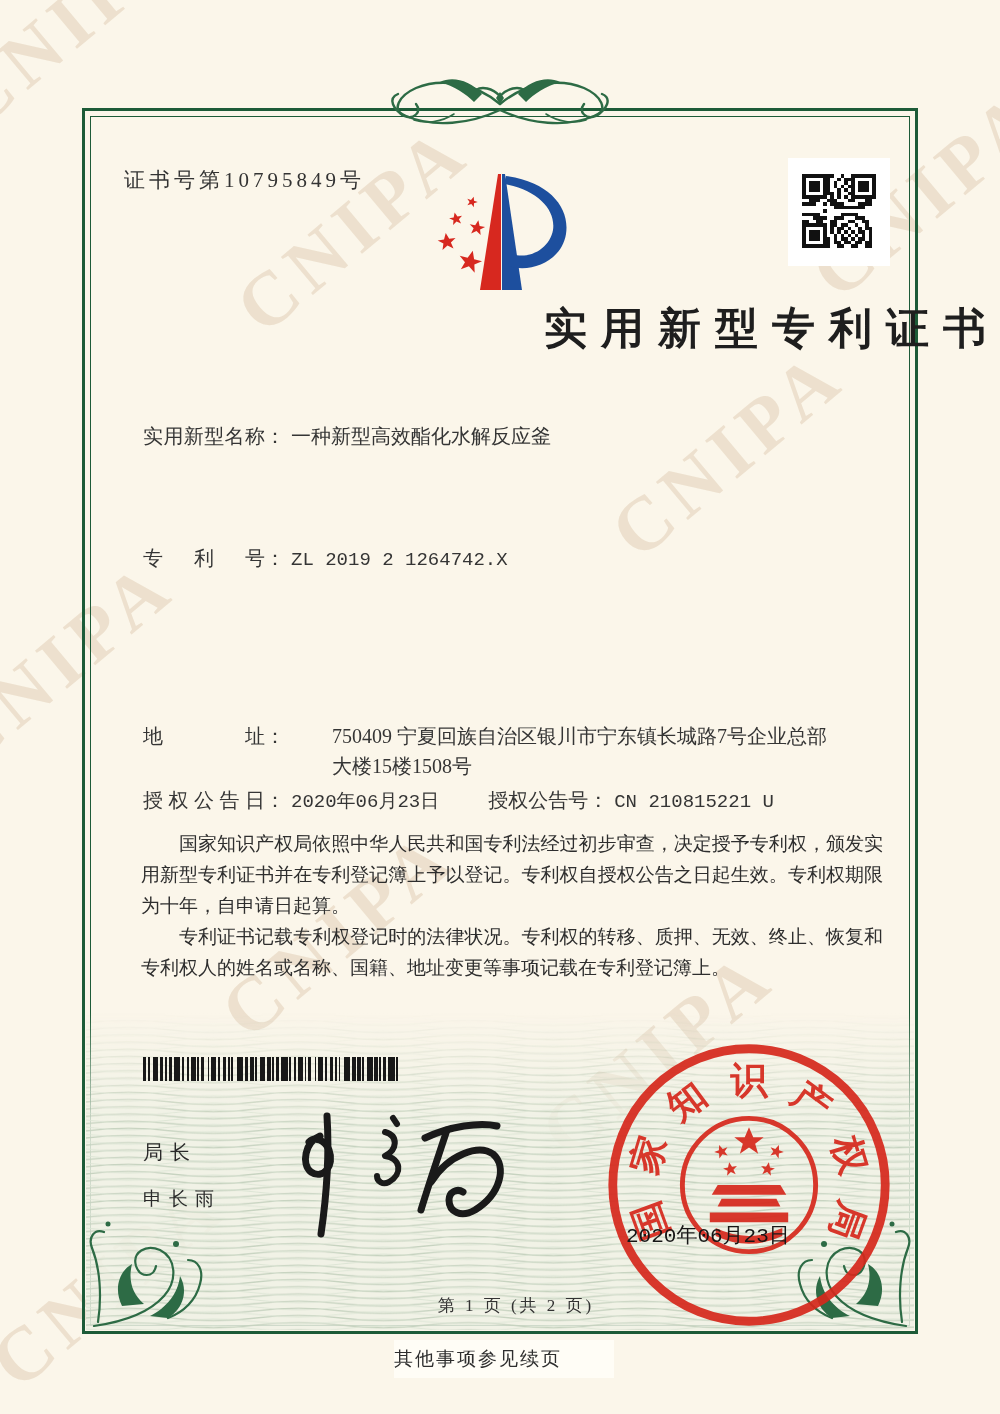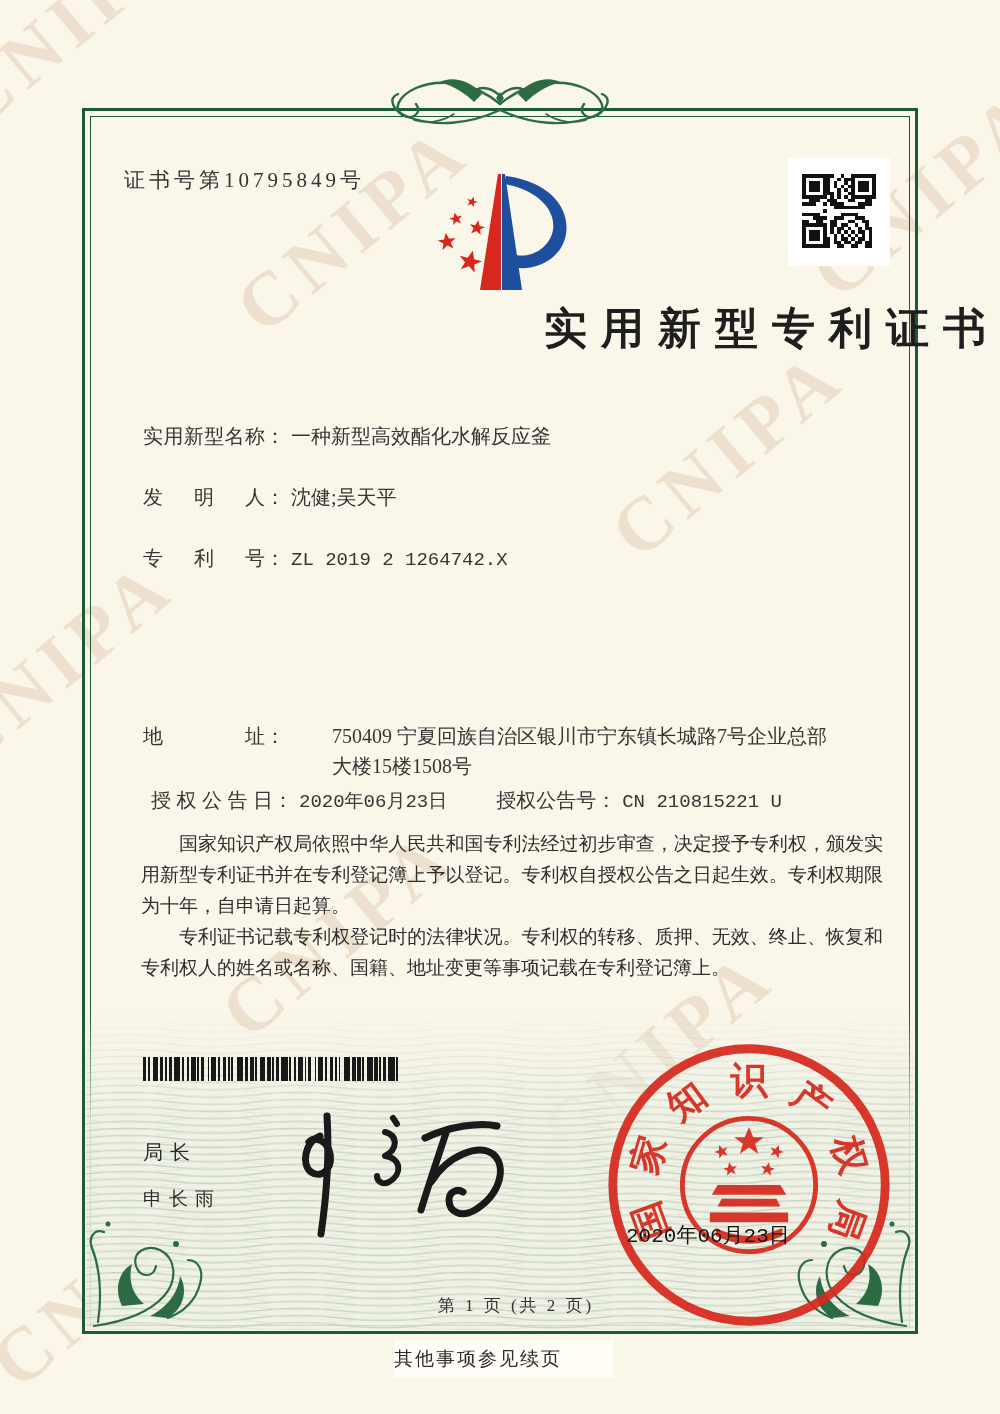--- a/index.html
+++ b/index.html
@@ -382,31 +382,28 @@
         <rect x="63.36" y="70.40" width="3.52" height="3.52" fill="#111"></rect>
         <rect x="66.88" y="70.40" width="3.52" height="3.52" fill="#111"></rect>
       </svg>
   </div>
 
   <div class="title">实用新型专利证书</div>
 
   <div class="frow" style="top:421px;">
     <span class="lab">实用新型名称</span><span>：</span><span class="val">一种新型高效酯化水解反应釜</span>
   </div>
-  <div class="frow" style="top:482px;">
-    <span class="lab">发明人</span><span>：</span><span class="val">沈健;吴天平</span>
-  </div>
   <div class="frow" style="top:543px;">
     <span class="lab">专利号</span><span>：</span><span class="val mono">ZL 2019 2 1264742.X</span>
   </div>
   <div class="frow" style="top:721px;">
     <span class="lab">地址</span><span>：</span><span class="val pre">750409 宁夏回族自治区银川市宁东镇长城路7号企业总部
 大楼15楼1508号</span>
   </div>
-  <div class="frow" style="top:785px;margin-left:8px;">
+  <div class="frow" style="top:785px;">
     <span class="lab">授权公告日</span><span>：</span><span class="val mono">2020年06月23日</span>
     <span class="grant-group">
       <span>授权公告号</span><span>：</span><span class="val mono">CN 210815221 U</span>
     </span>
   </div>
 
   <div class="bodytxt">
     <p>国家知识产权局依照中华人民共和国专利法经过初步审查，决定授予专利权，颁发实用新型专利证书并在专利登记簿上予以登记。专利权自授权公告之日起生效。专利权期限为十年，自申请日起算。</p>
     <p>专利证书记载专利权登记时的法律状况。专利权的转移、质押、无效、终止、恢复和专利权人的姓名或名称、国籍、地址变更等事项记载在专利登记簿上。</p>
   </div>

